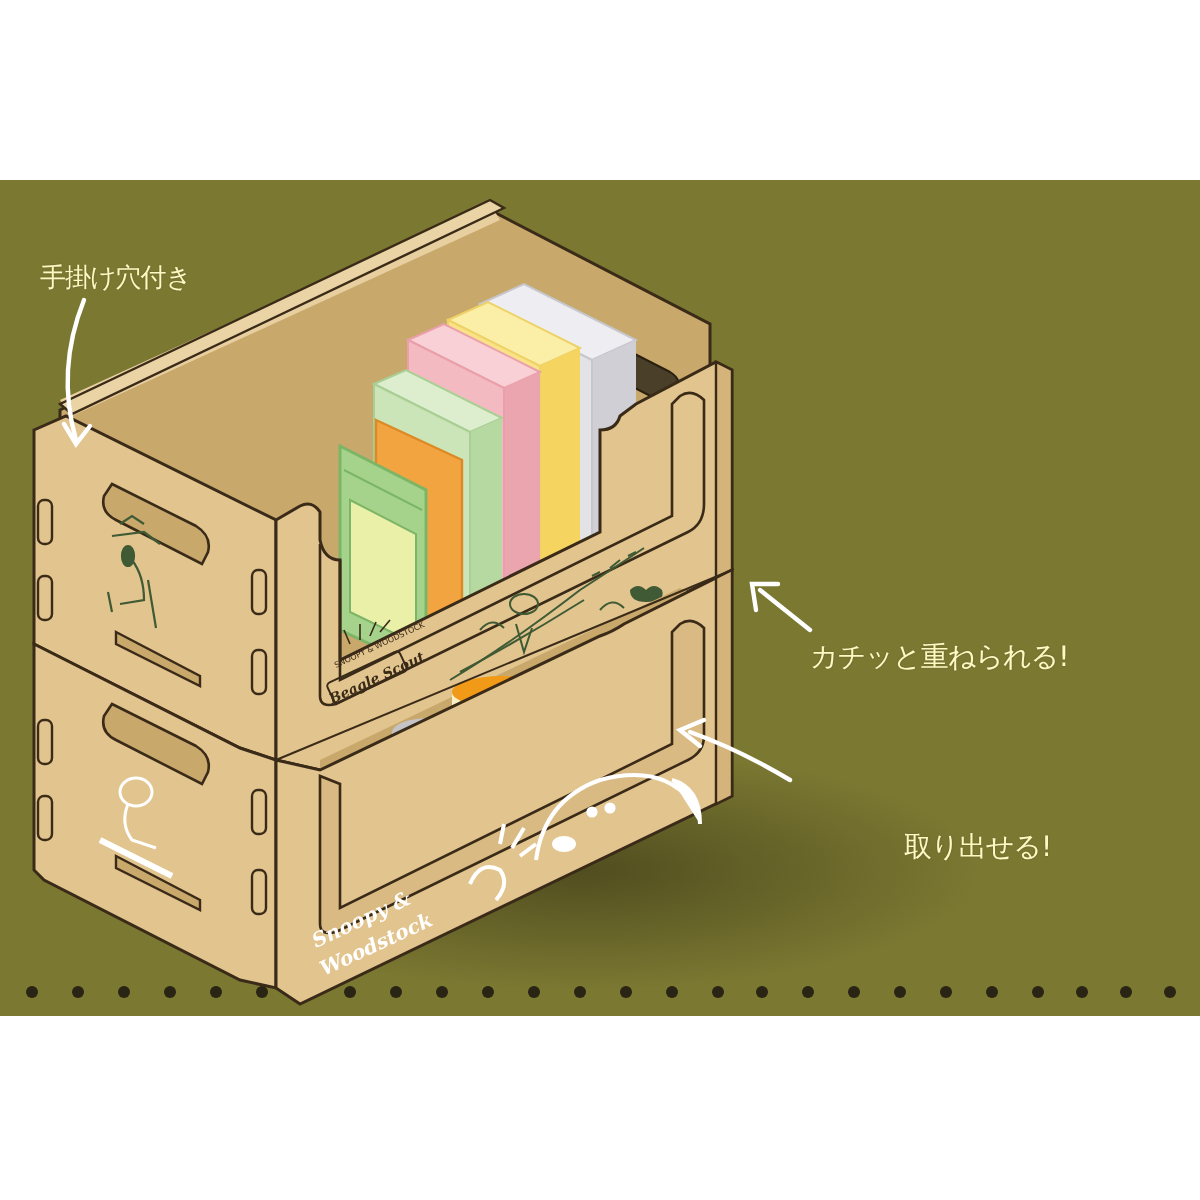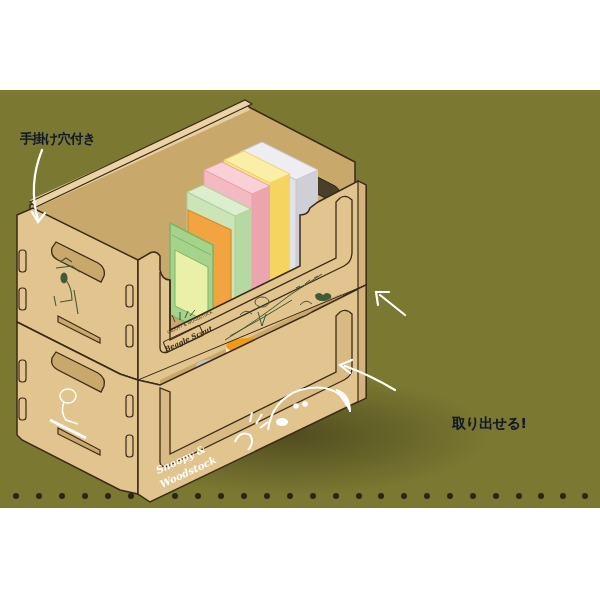--- a/index.html
+++ b/index.html
@@ -1,19 +1,19 @@
 <!DOCTYPE html>
 <html><head>
   <meta charset="utf-8">
   <style>
     html, body { margin: 0; padding: 0; background: #ffffff; }
     body { width: 600px; height: 600px; position: relative; overflow: hidden; font-family: "DejaVu Sans", sans-serif; }
     .panel { position: absolute; left: 0; top: 90px; width: 600px; height: 418px; background: #7b7832; overflow: hidden; }
     .illustration { position: absolute; left: 0; top: 0; width: 600px; height: 418px; }
-    .callout { position: absolute; color: #0f172a; font-family: "DejaVu Sans", sans-serif; font-weight: bold; font-size: 14px; letter-spacing: -0.5px; white-space: nowrap; text-shadow: 0 0 1px rgba(0,0,0,0.2); }
+    .callout { position: absolute; color: #fef9c3; font-family: "DejaVu Sans", sans-serif; font-weight: normal; font-size: 14px; letter-spacing: -0.5px; white-space: nowrap; text-shadow: 0 0 1px rgba(0,0,0,0.2); }
     .callout-handle { left: 20px; top: 40px; font-size: 13px; }
     .callout-stack { left: 405px; top: 230px; }
     .callout-access-1 { left: 400px; top: 300px; }
     .callout-access-2 { left: 452px; top: 325px; }
     .dots { position: absolute; left: 0; top: 400px; width: 600px; height: 12px; }
     .bottom-white { position: absolute; left: 0; top: 508px; width: 600px; height: 92px; background: #ffffff; }
   </style>
 </head>
 <body>
 
@@ -177,20 +177,21 @@
 
       <path d="M405,225 L380,205"></path>
       <path d="M378,215 L376,202 L389,202"></path>
 
       <path d="M395,300 Q370,285 345,276"></path>
       <path d="M352,270 L340,275 L350,283"></path>
     </g>
   </svg>
 
   <div class="callout callout-handle">手掛け穴付き</div>
+  <div class="callout callout-stack">カチッと重ねられる!</div>
   <div class="callout callout-access-2">取り出せる!</div>
 
   <svg class="dots" viewBox="0 0 600 12" xmlns="http://www.w3.org/2000/svg">
     <g fill="#2a2414">
       <circle cx="16" cy="6" r="3"></circle>
         <circle cx="39" cy="6" r="3"></circle>
         <circle cx="62" cy="6" r="3"></circle>
         <circle cx="85" cy="6" r="3"></circle>
       <circle cx="108" cy="6" r="3"></circle>
         <circle cx="131" cy="6" r="3"></circle>

